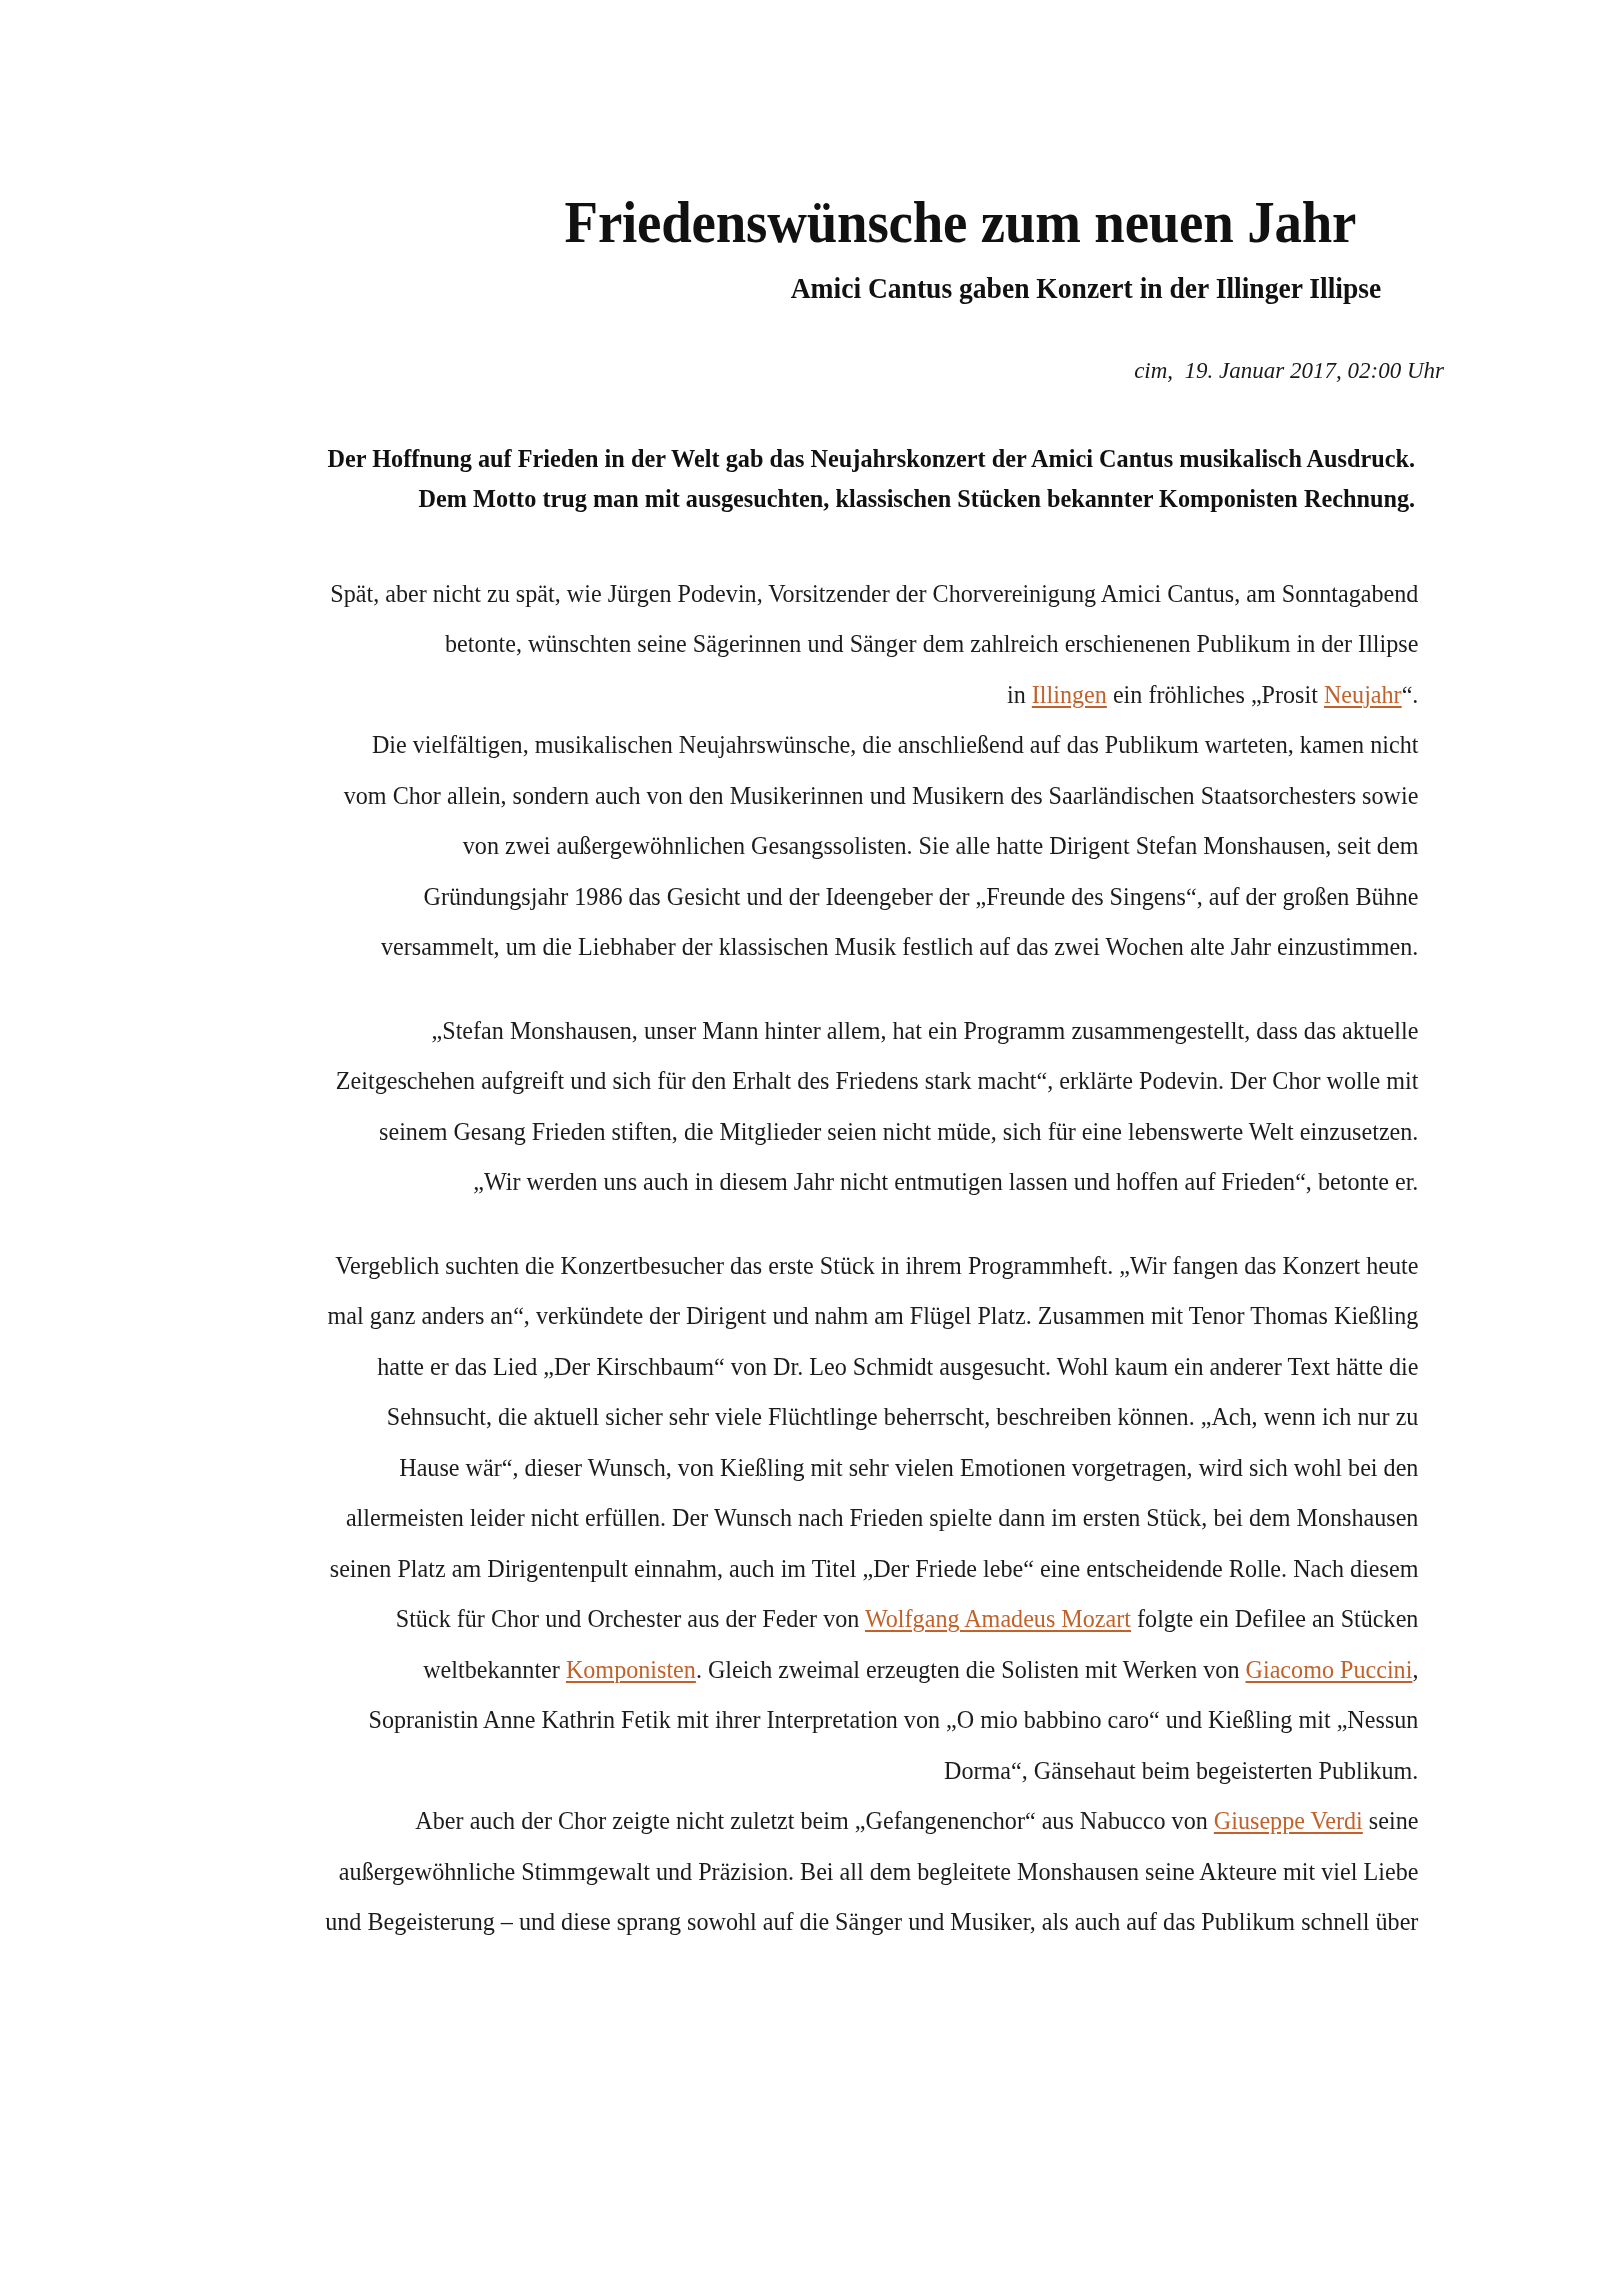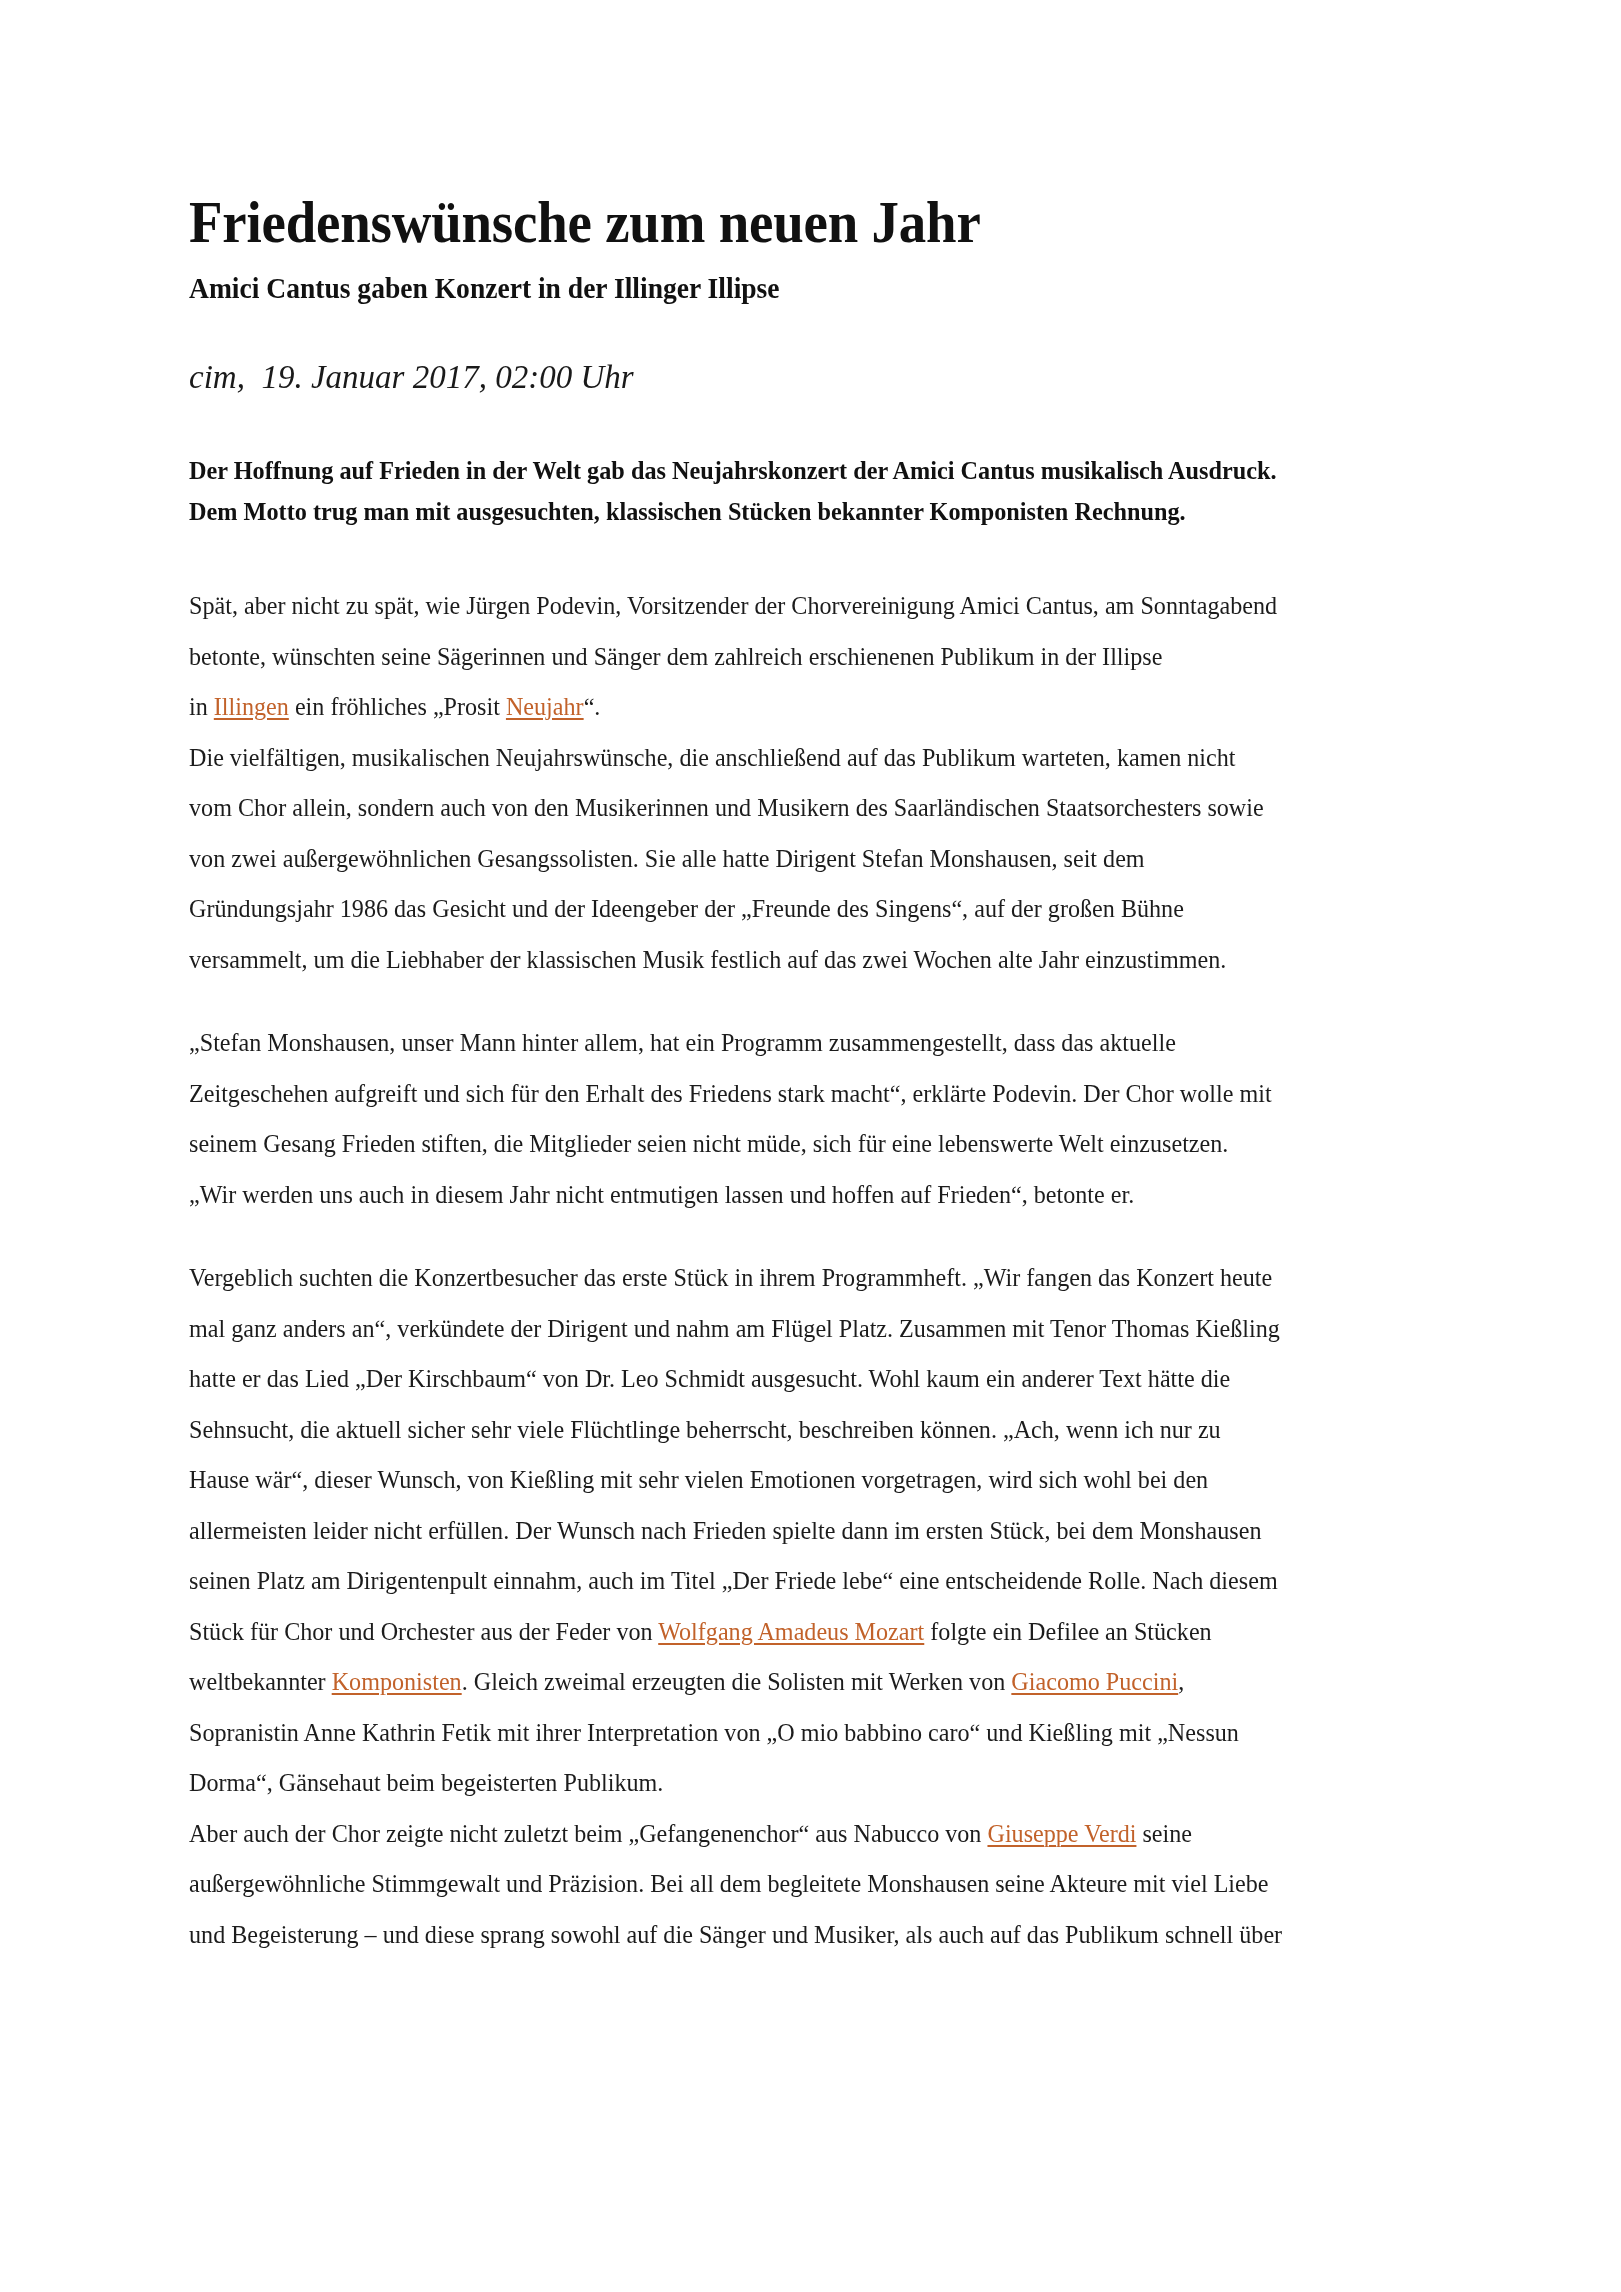--- a/index.html
+++ b/index.html
@@ -17,20 +17,21 @@
   }
   .page {
     width: 1621px;
     min-height: 2293px;
     box-sizing: border-box;
     padding: 191px 196px 59px 189px;
     background: #ffffff;
   }
   .article {
     width: 1255px;
+    text-align: right;
   }
 
   
   .headline {
     font-family: "Liberation Serif", "DejaVu Serif", serif;
     font-weight: bold;
     font-size: 59px;
     line-height: 1.06;
     letter-spacing: -0.2px;
     color: #111111;
@@ -50,21 +51,21 @@
     margin: 0 0 51px 0;
     transform: scaleX(0.95);
     transform-origin: left center;
     white-space: nowrap;
   }
 
   
   .byline {
     font-family: "Liberation Serif", "DejaVu Serif", serif;
     font-style: italic;
-    font-size: 33px;
+    font-size: 23px;
     line-height: 1.25;
     color: #1a1a1a;
     margin: 0 0 53px 0;
     white-space: pre;
   }
 
   
   .lead {
     font-family: "Liberation Serif", "DejaVu Serif", serif;
     font-weight: bold;

